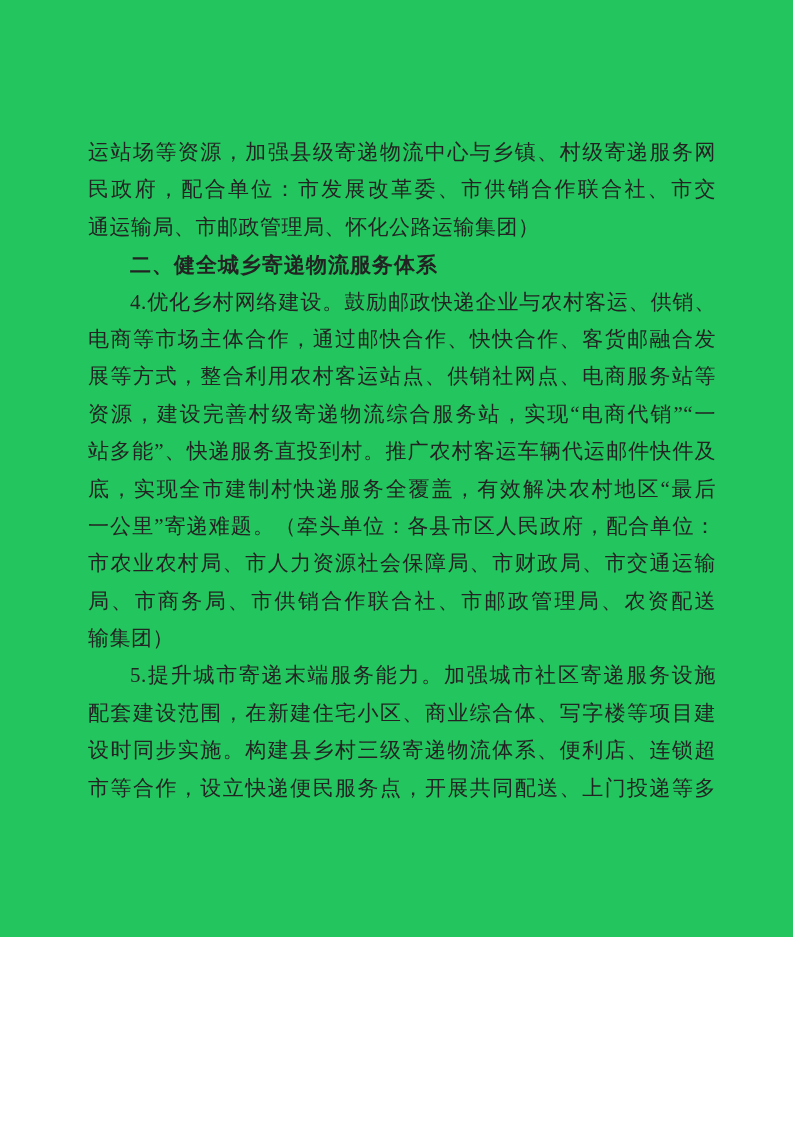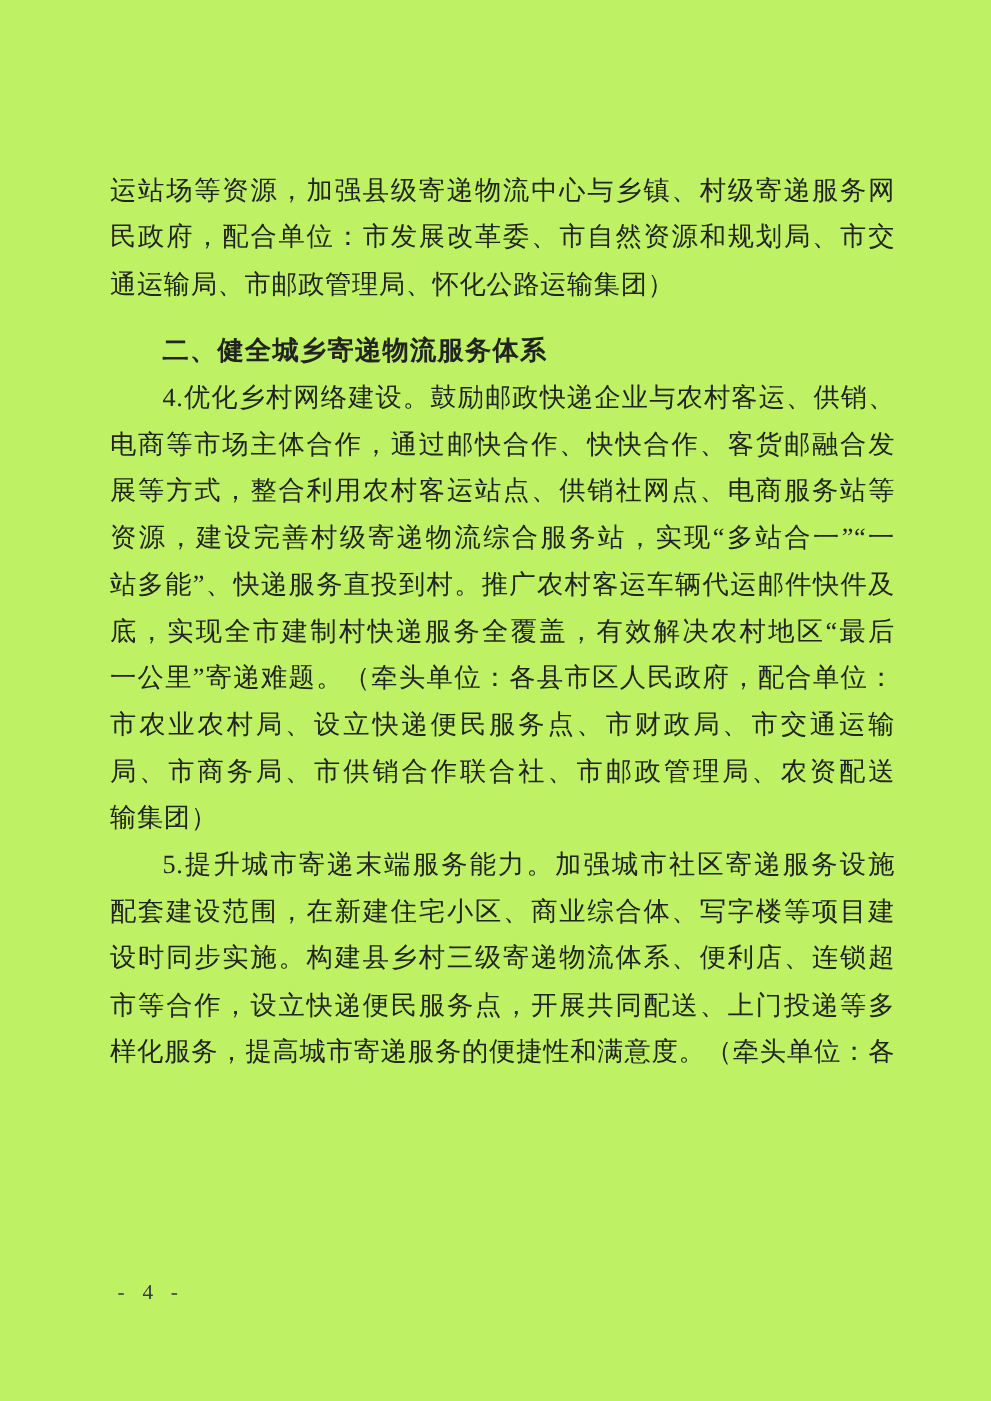--- a/index.html
+++ b/index.html
@@ -3,22 +3,22 @@
 <meta charset="utf-8">
 <style>
   html, body {
     margin: 0;
     padding: 0;
     background: #ffffff;
   }
   .page {
     position: relative;
     width: 793px;
-    height: 1121px;
-    background: #bef264;
+    height: 937px;
+    background: #22c55e;
     overflow: hidden;
     font-family: "Liberation Serif", serif;
     color: #232323;
   }
   .doc-body {
     position: absolute;
     left: 88px;
     top: 134px;
     width: 628px;
   }
@@ -37,59 +37,57 @@
     text-align-last: justify;
     text-justify: inter-character;
   }
   .line.indent {
     text-indent: 2em;
   }
   .block.heading .line {
     font-family: "Liberation Sans", sans-serif;
     font-weight: 700;
     letter-spacing: 1px;
-    margin-top: 16px;
   }
   .page-footer {
     position: absolute;
     left: 94px;
     top: 1024px;
     font-family: "Liberation Serif", serif;
     font-size: 17px;
     color: #3a3a3a;
     letter-spacing: 5px;
   }
 </style>
 </head>
 <body>
 
 <div class="page">
   <div class="doc-body">
       <div class="block body">
         <div class="line just">运站场等资源，加强县级寄递物流中心与乡镇、村级寄递服务网</div>
-        <div class="line just">民政府，配合单位：市发展改革委、市自然资源和规划局、市交</div>
+        <div class="line just">民政府，配合单位：市发展改革委、市供销合作联合社、市交</div>
         <div class="line">通运输局、市邮政管理局、怀化公路运输集团）</div>
       </div>
       <div class="block heading">
         <div class="line indent">二、健全城乡寄递物流服务体系</div>
       </div>
       <div class="block body">
         <div class="line indent just">4.优化乡村网络建设。鼓励邮政快递企业与农村客运、供销、</div>
         <div class="line just">电商等市场主体合作，通过邮快合作、快快合作、客货邮融合发</div>
         <div class="line just">展等方式，整合利用农村客运站点、供销社网点、电商服务站等</div>
-        <div class="line just">资源，建设完善村级寄递物流综合服务站，实现“多站合一”“一</div>
+        <div class="line just">资源，建设完善村级寄递物流综合服务站，实现“电商代销”“一</div>
         <div class="line just">站多能”、快递服务直投到村。推广农村客运车辆代运邮件快件及</div>
         <div class="line just">底，实现全市建制村快递服务全覆盖，有效解决农村地区“最后</div>
         <div class="line just">一公里”寄递难题。（牵头单位：各县市区人民政府，配合单位：</div>
-        <div class="line just">市农业农村局、设立快递便民服务点、市财政局、市交通运输</div>
+        <div class="line just">市农业农村局、市人力资源社会保障局、市财政局、市交通运输</div>
         <div class="line just">局、市商务局、市供销合作联合社、市邮政管理局、农资配送</div>
         <div class="line">输集团）</div>
       </div>
       <div class="block body">
         <div class="line indent just">5.提升城市寄递末端服务能力。加强城市社区寄递服务设施</div>
         <div class="line just">配套建设范围，在新建住宅小区、商业综合体、写字楼等项目建</div>
         <div class="line just">设时同步实施。构建县乡村三级寄递物流体系、便利店、连锁超</div>
         <div class="line just">市等合作，设立快递便民服务点，开展共同配送、上门投递等多</div>
-        <div class="line just">样化服务，提高城市寄递服务的便捷性和满意度。（牵头单位：各</div>
       </div>
     </div>
   <div class="page-footer">- 4 -</div>
 </div>
 
 </body></html>

